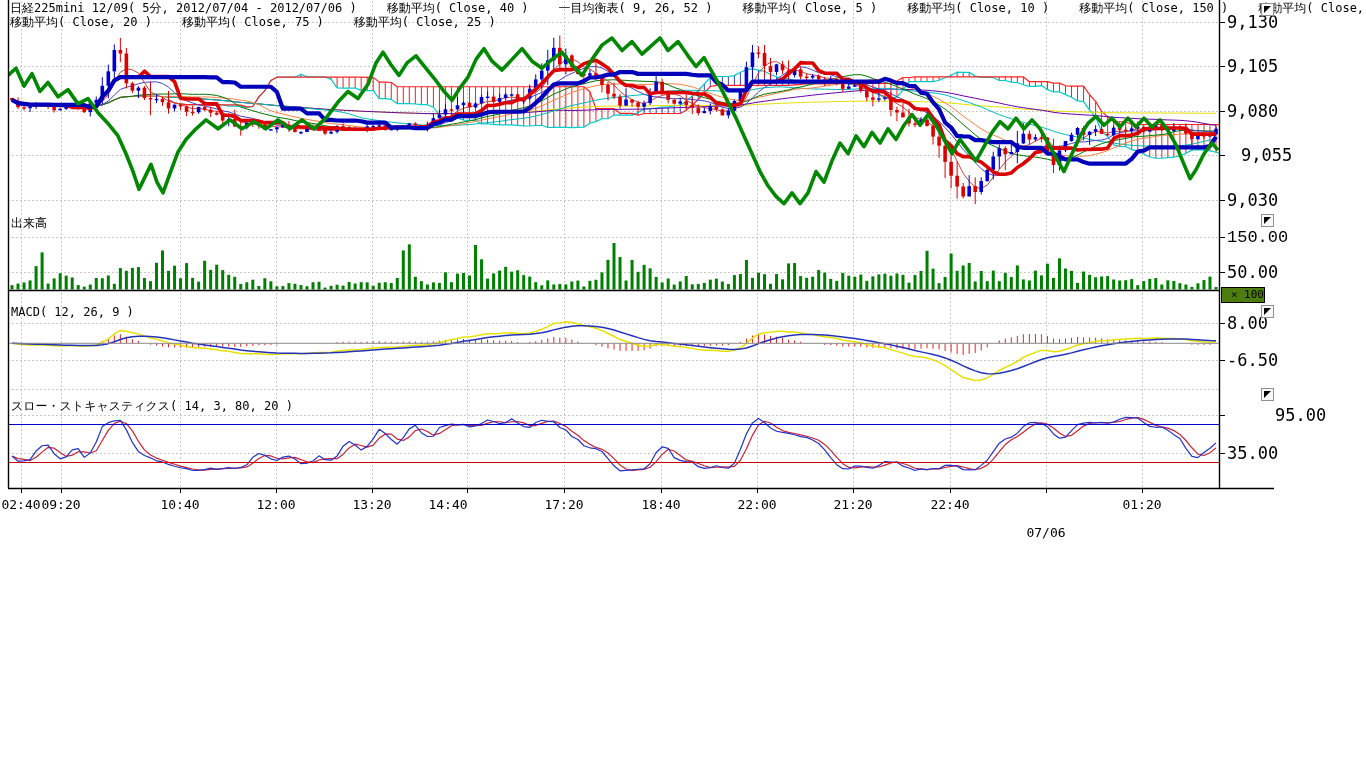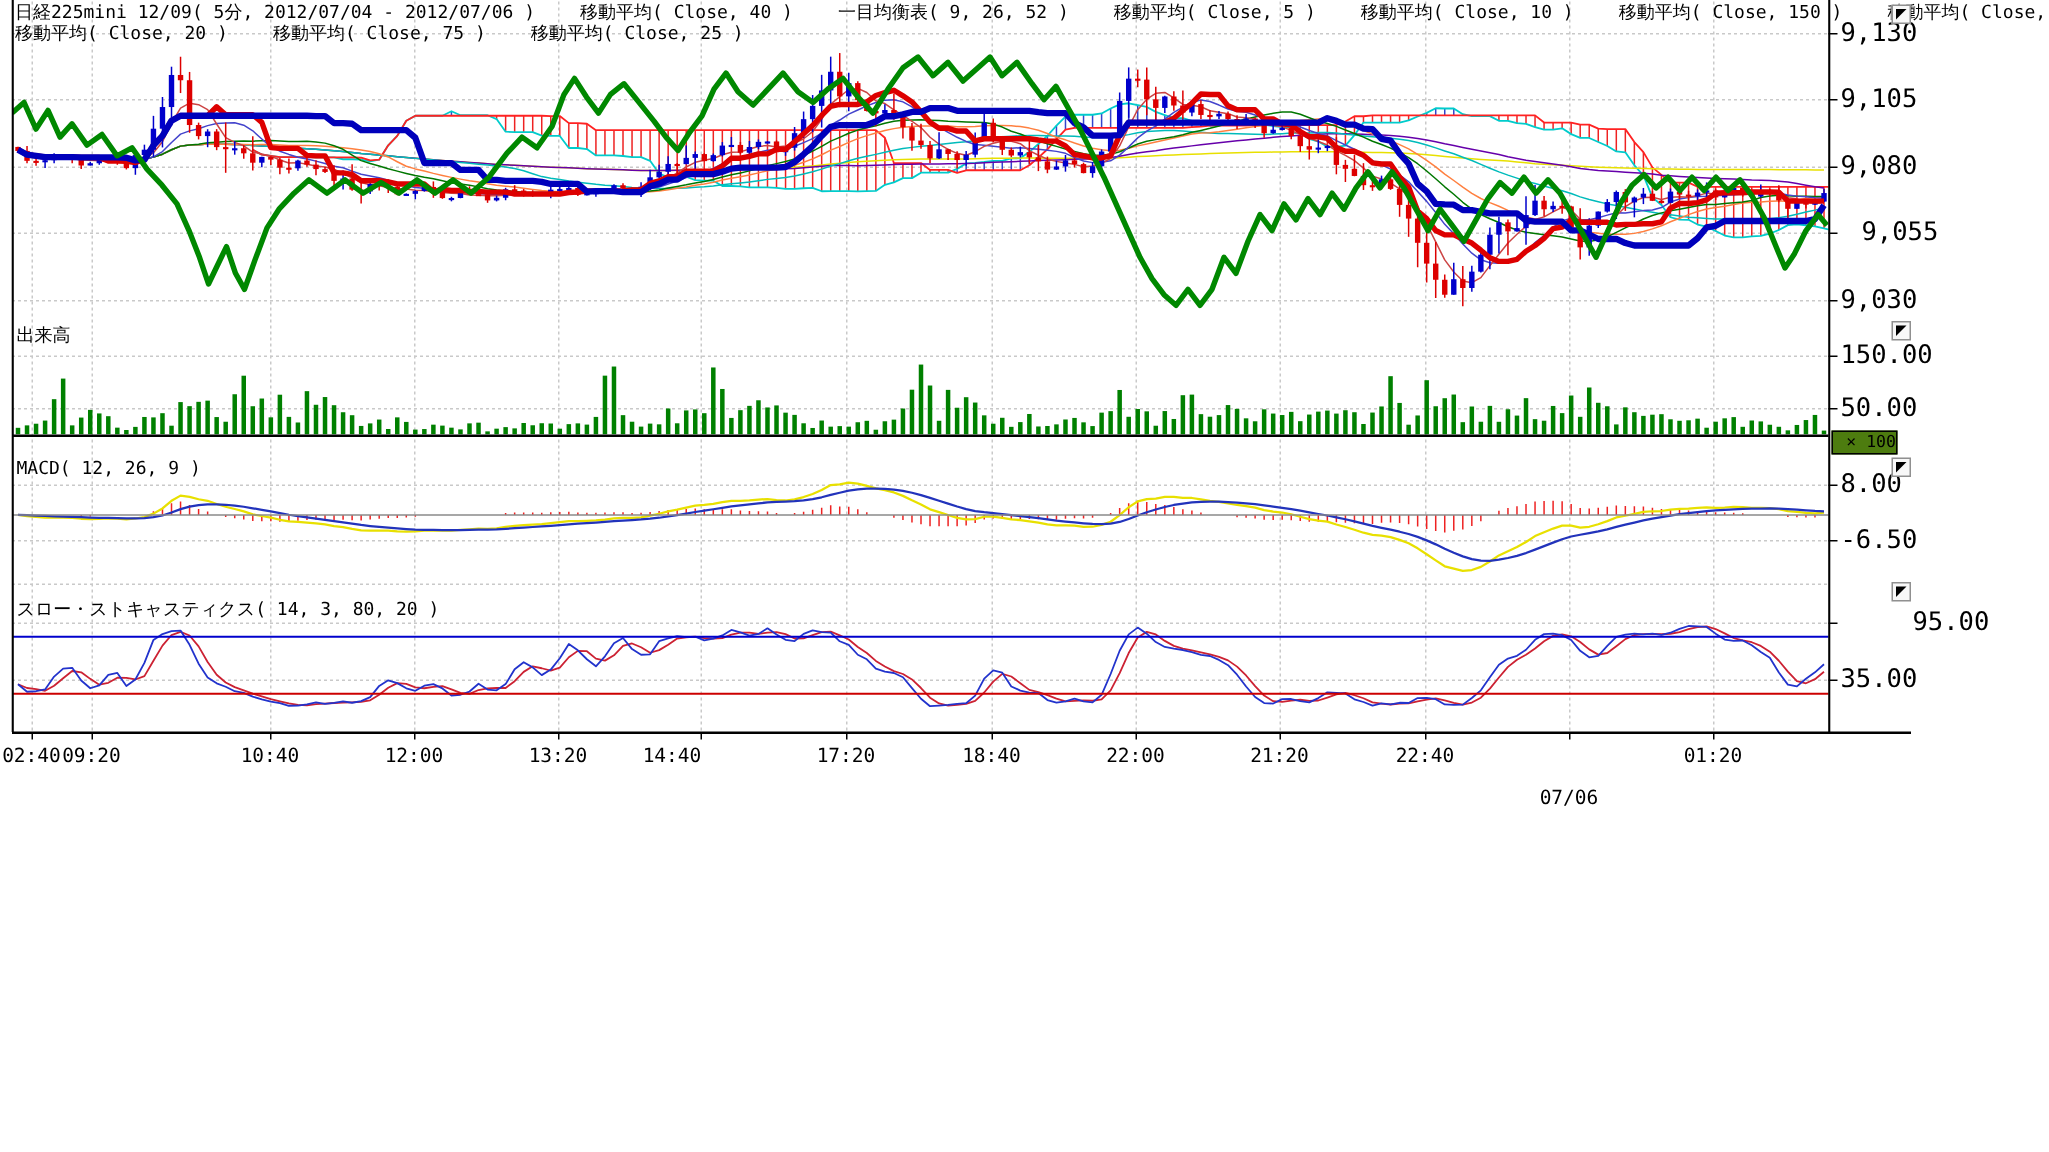--- a/index.html
+++ b/index.html
@@ -1031,21 +1031,21 @@
   <div class="panel-label" style="top:398px;">スロー・ストキャスティクス( 14, 3, 80, 20 )</div>
 
   <div class="mulbox">× 100</div>
 
   <div id="axis-labels">
       <div class="axlbl" style="left: 1227px; top: 16px;">9,130</div>
       <div class="axlbl" style="left: 1227px; top: 60px;">9,105</div>
       <div class="axlbl" style="left: 1227px; top: 105px;">9,080</div>
       <div class="axlbl" style="left: 1227px; top: 149px; margin-left: 14px;">9,055</div>
       <div class="axlbl" style="left: 1227px; top: 194px;">9,030</div>
-      <div class="axlbl" style="left: 1227px; top: 231px;">150.00</div>
+      <div class="axlbl" style="left: 1227px; top: 231px; font-family: Liberation Mono, monospace;">150.00</div>
       <div class="axlbl" style="left: 1227px; top: 266px;">50.00</div>
       <div class="axlbl" style="left: 1227px; top: 317px;">8.00</div>
       <div class="axlbl" style="left: 1227px; top: 354px;">-6.50</div>
       <div class="axlbl" style="left: 1227px; top: 409px; margin-left: 48px;">95.00</div>
       <div class="axlbl" style="left: 1227px; top: 447px;">35.00</div>
     </div>
   <div id="x-labels">
       <div class="xlbl" style="left: -6px;">02:40</div>
       <div class="xlbl" style="left: 34px;">09:20</div>
       <div class="xlbl" style="left: 153px;">10:40</div>

